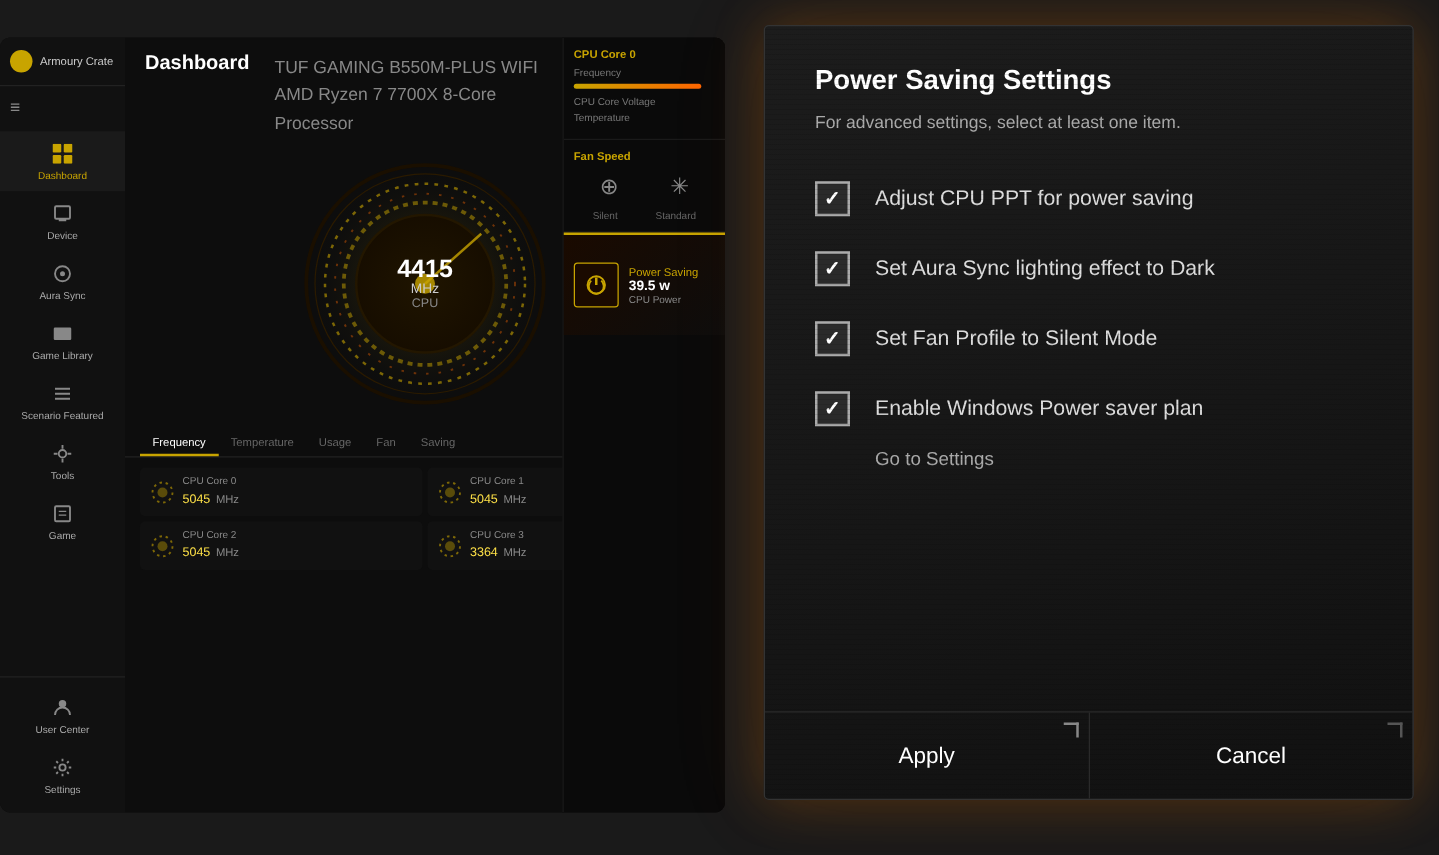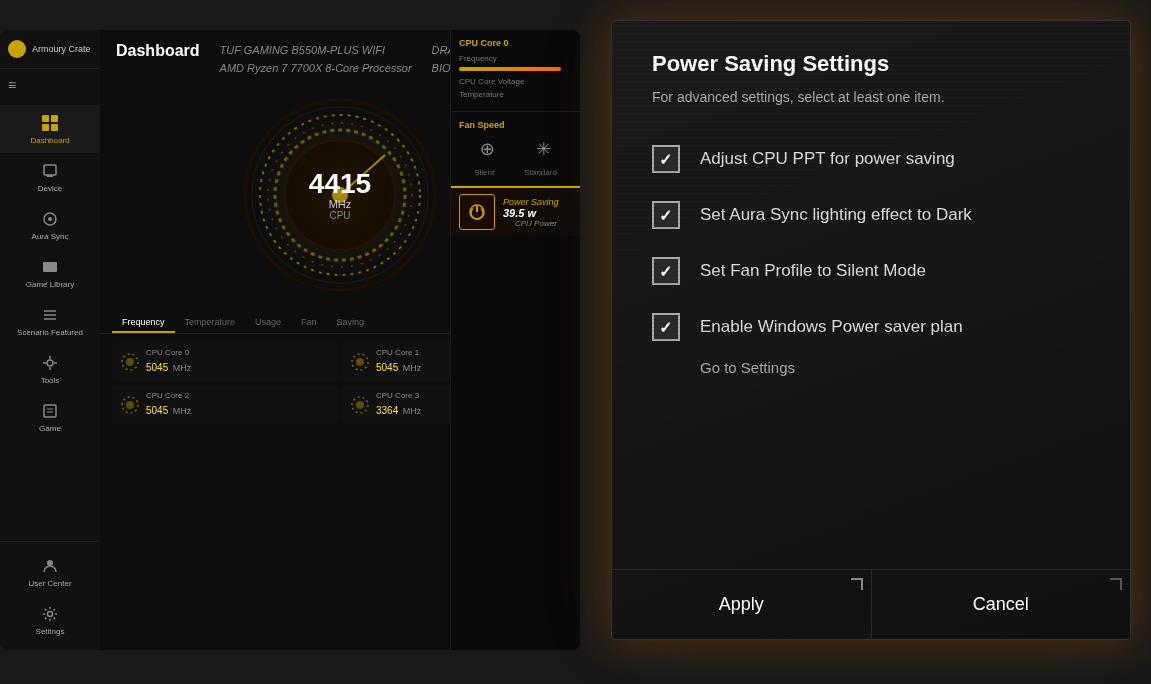--- a/index.html
+++ b/index.html
@@ -124,37 +124,36 @@
       gap: 20px;
     }
 
     .dashboard-title {
       color: #fff;
       font-size: 16px;
       font-weight: 600;
     }
 
     .dashboard-info {
-      font-size: 11px;
+      font-size: 14px;
       color: #888;
       line-height: 1.6;
-      font-style: italic;
     }
 
     .gauge-center {
       position: absolute;
       top: 50%;
       left: 50%;
       transform: translate(-50%, -50%);
       text-align: center;
     }
 
     .gauge-value {
       color: #fff;
-      font-size: 28px;
+      font-size: 20px;
       font-weight: bold;
       line-height: 1;
     }
 
     .gauge-unit {
       color: #ccc;
       font-size: 11px;
     }
 
     .gauge-label {
@@ -222,42 +221,40 @@
 
     .fan-label {
       color: #666;
       font-size: 8px;
     }
 
     
     .power-tab {
       background: linear-gradient(135deg, #1a0a00, #0d0d0d);
       border-top: 2px solid #c8a400;
-      padding: 6px 8px;
+      padding: 22px 8px;
       display: flex;
       align-items: center;
       gap: 8px;
-      font-style: italic;
     }
 
     .power-tab-title {
       color: #c8a400;
       font-size: 9px;
     }
 
     .power-tab-value {
       color: #fff;
       font-size: 11px;
       font-weight: bold;
     }
 
     .power-tab-sub {
       color: #888;
       font-size: 8px;
-      margin-left: 12px;
     }
 
     
     .cores-grid {
       display: grid;
       grid-template-columns: 1fr 1fr;
       gap: 4px;
       padding: 8px 12px;
     }
 

